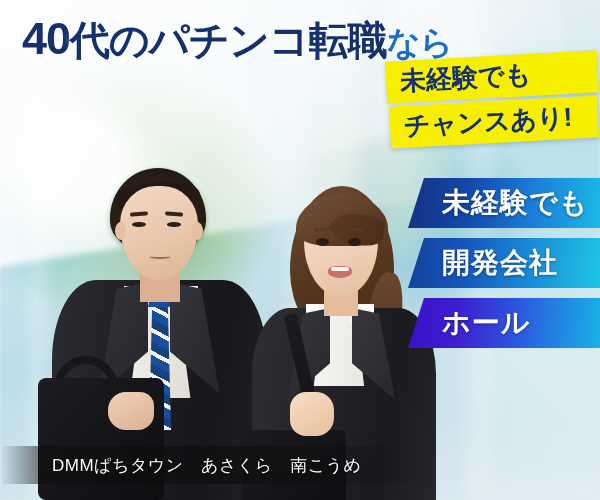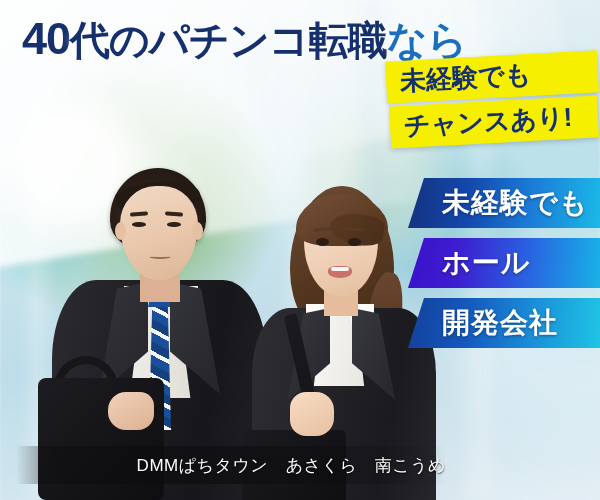--- a/index.html
+++ b/index.html
@@ -63,21 +63,21 @@
   .headline {
     position:absolute; left:22px; top:16px;
     font-size:40px; line-height:1;
     font-weight:bold;
     color:#15306d;
     letter-spacing:-1px;
     white-space:nowrap;
     text-shadow:0 1px 2px rgba(255,255,255,.9), 0 0 8px rgba(255,255,255,.75);
   }
   .headline .h-20 { font-size:45px; }
-  .headline .h-nara { color:#1b6fc0; font-size:40px; }
+  .headline .h-nara { color:#1b6fc0; font-size:33px; }
 
   .chanceup {
     position:absolute; left:32px; top:72px;
     font-size:57px; line-height:1;
     font-weight:bold;
     font-style:italic;
     letter-spacing:2px;
     color:#15306d;
     white-space:nowrap;
     font-family:"Liberation Sans", sans-serif;
@@ -353,24 +353,24 @@
   }
   .woman .w-hand {
     position:absolute; left:42px; top:212px;
     width:44px; height:44px;
     background:linear-gradient(150deg,#f7ddc6,#e7bf9e);
     border-radius:16px 18px 18px 16px;
   }
 
   
   .credit-band {
-    position:absolute; left:16px; bottom:16px;
+    position:absolute; left:0; bottom:16px;
     width:430px; height:38px;
     background:linear-gradient(90deg,rgba(12,12,14,.0) 0%,rgba(12,12,14,.55) 10%,rgba(12,12,14,.62) 55%,rgba(12,12,14,.0) 100%);
-    display:flex; align-items:center;justify-content:flex-end;
+    display:flex; align-items:center;
   }
   .credit-text {
     color:#ffffff;
     font-size:17px;
     padding-left:52px;
     white-space:nowrap;
     letter-spacing:0.5px;
     text-shadow:0 1px 2px rgba(0,0,0,.8);
   }
 </style>
@@ -441,25 +441,25 @@
 
   <div class="badge">
     <div class="badge-line badge-line-1">未経験でも</div>
     <div class="badge-line badge-line-2">チャンスあり!</div>
   </div>
 
   <div class="bars">
     <div class="bar bar-1">
       <span class="bar-label">未経験でも</span>
     </div>
+    <div class="bar bar-3">
+      <span class="bar-label">開発会社</span>
+    </div>
     <div class="bar bar-2">
       <span class="bar-label">ホール</span>
     </div>
-    <div class="bar bar-3">
-      <span class="bar-label">開発会社</span>
-    </div>
   </div>
 
   <div class="credit-band">
     <span class="credit-text">DMMぱちタウン　あさくら　南こうめ</span>
   </div>
 
 </div>
 
 </body></html>

